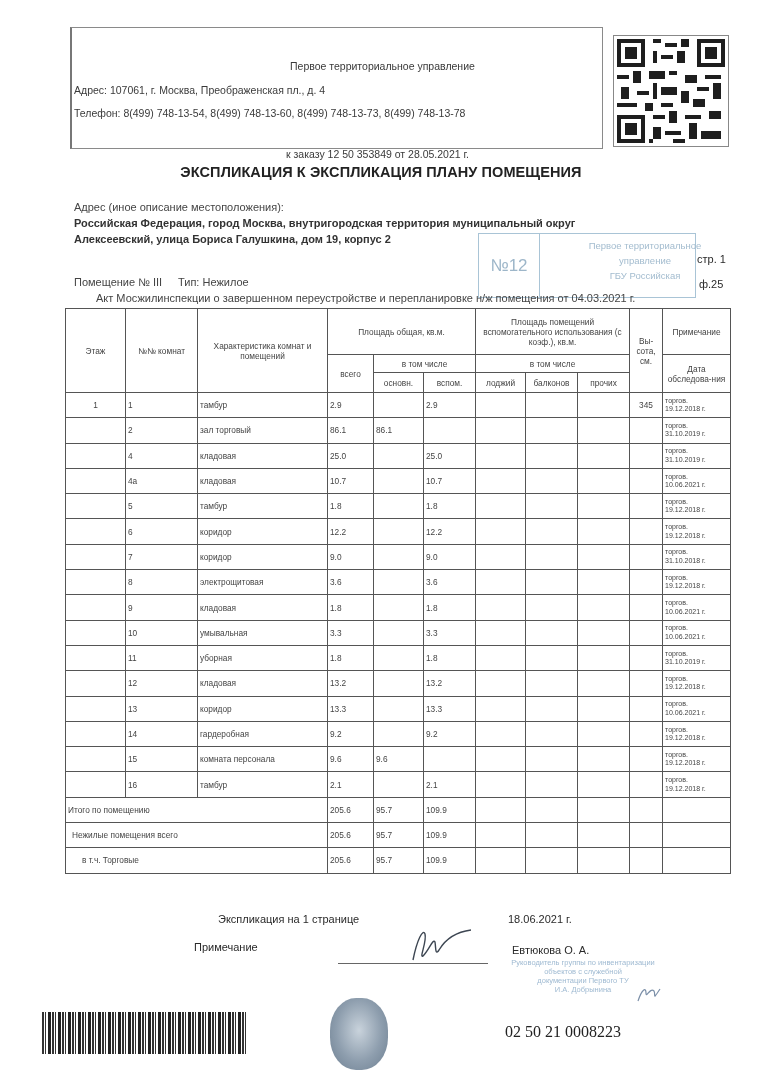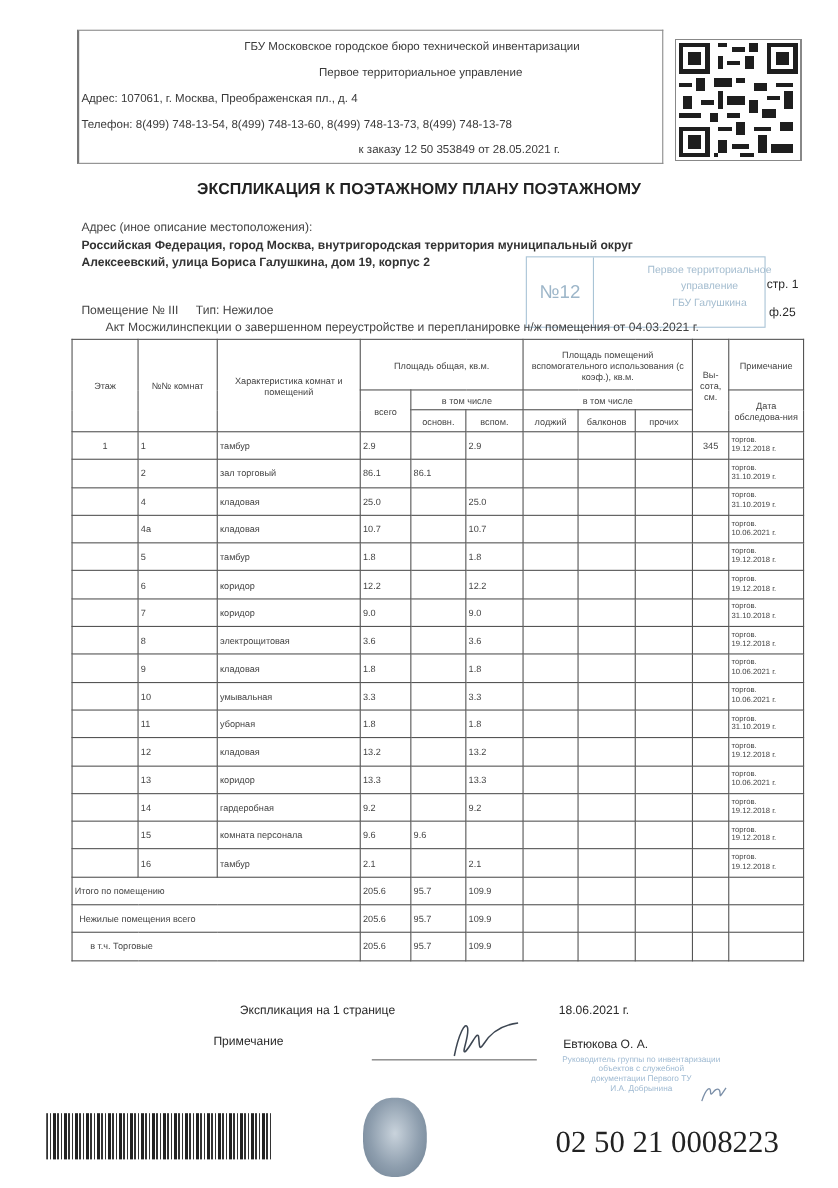--- a/index.html
+++ b/index.html
@@ -24,32 +24,31 @@
   #tbl tbody td{height:24.3px;}
   #tbl .num{text-align:left;padding-right:3px;}
   #tbl .note{font-size:7px;line-height:8.5px;padding-left:2px;vertical-align:middle;}
   #tbl .c{text-align:center;}
   
   #sigline{left:338px;top:963px;width:150px;border-top:1px solid #666;}
   #barcode{left:42px;top:1012px;width:206px;height:42px;
     background:repeating-linear-gradient(90deg,#333 0 2px,#fff 2px 3px,#333 3px 4px,#fff 4px 6px,#222 6px 9px,#fff 9px 10px);}
   #seal{left:330px;top:998px;width:58px;height:72px;border-radius:45%;
     background:radial-gradient(ellipse at 50% 45%,#c9d3dc 0%,#8e9eae 55%,#6b7d8f 100%);}
-  #regno{left:505px;top:1023px;font-family:"Liberation Serif",serif;font-size:28px;color:#222;}
+  #regno{left:505px;top:1023px;font-family:"Liberation Serif",serif;font-size:16px;color:#222;}
   #execstamp{left:488px;top:958px;width:190px;text-align:center;font-size:7.5px;line-height:9px;color:#9fbad2;}
 </style>
 </head>
 <body>
 
 <div id="hdr" class="abs">
-  <div class="l" style="left:150px;top:8px;">ГБУ Московское городское бюро технической инвентаризации</div>
   <div class="l" style="left:218px;top:32px;">Первое территориальное управление</div>
   <div class="l" style="left:2px;top:56px;">Адрес: 107061, г. Москва, Преображенская пл., д. 4</div>
   <div class="l" style="left:2px;top:79px;">Телефон: 8(499) 748-13-54, 8(499) 748-13-60, 8(499) 748-13-73, 8(499) 748-13-78</div>
-  <div class="l" style="left:214px;top:102px;margin-left:40px;">к заказу 12 50 353849 от 28.05.2021 г.</div>
+  <div class="l" style="left:214px;top:120px;">к заказу 12 50 353849 от 28.05.2021 г.</div>
 </div>
 
 <div id="qr" class="abs">
   <svg width="118" height="112" viewBox="0 0 29 28" shape-rendering="crispEdges">
     <rect x="0" y="0" width="29" height="28" fill="#fff"></rect>
     <g fill="#1e1e1e">
       <rect x="1" y="1" width="7" height="7"></rect>
         <rect x="2" y="2" width="5" height="5" fill="#fff"></rect>
         <rect x="3" y="3" width="3" height="3"></rect>
       <rect x="21" y="1" width="7" height="7"></rect>
@@ -89,32 +88,32 @@
         <rect x="13" y="24" width="4" height="1"></rect>
         <rect x="19" y="22" width="2" height="4"></rect>
       <rect x="22" y="24" width="5" height="2"></rect>
         <rect x="15" y="26" width="3" height="1"></rect>
         <rect x="9" y="26" width="1" height="1"></rect>
     </g>
     <rect x="0.2" y="0.2" width="28.6" height="27.6" fill="none" stroke="#888" stroke-width="0.3"></rect>
   </svg>
 </div>
 
-<div id="title" class="abs">ЭКСПЛИКАЦИЯ К ПОЭТАЖНОМУ ПЛАНУ ПОЭТАЖНОМУ</div>
+<div id="title" class="abs">ЭКСПЛИКАЦИЯ К ЭКСПЛИКАЦИЯ ПЛАНУ ПОМЕЩЕНИЯ</div>
 
 <div class="abs t11" style="left:74px;top:201px;color:#444;">Адрес (иное описание местоположения):</div>
 <div class="abs t11 b" style="left:74px;top:217px;color:#333;white-space:nowrap;">Российская Федерация, город Москва, внутригородская территория муниципальный округ</div>
 <div class="abs t11 b" style="left:74px;top:233px;color:#333;white-space:nowrap;">Алексеевский, улица Бориса Галушкина, дом 19, корпус 2</div>
 
 <div id="stamp" class="abs">
   <div class="no">№12</div>
   <div class="tx">
     <div>Первое территориальное</div>
     <div>управление</div>
-    <div>ГБУ Галушкина</div>
+    <div>ГБУ Российская</div>
   </div>
 </div>
 <div class="abs t11" style="left:697px;top:253px;">стр. 1</div>
 <div class="abs t11" style="left:699px;top:278px;">ф.25</div>
 
 <div class="abs t11" style="left:74px;top:276px;color:#444;">Помещение № III</div>
 <div class="abs t11" style="left:178px;top:276px;color:#444;">Тип: Нежилое</div>
 <div class="abs t11" style="left:96px;top:292px;color:#444;white-space:nowrap;">Акт Мосжилинспекции о завершенном переустройстве и перепланировке н/ж помещения от 04.03.2021 г.</div>
 
 <table id="tbl">

